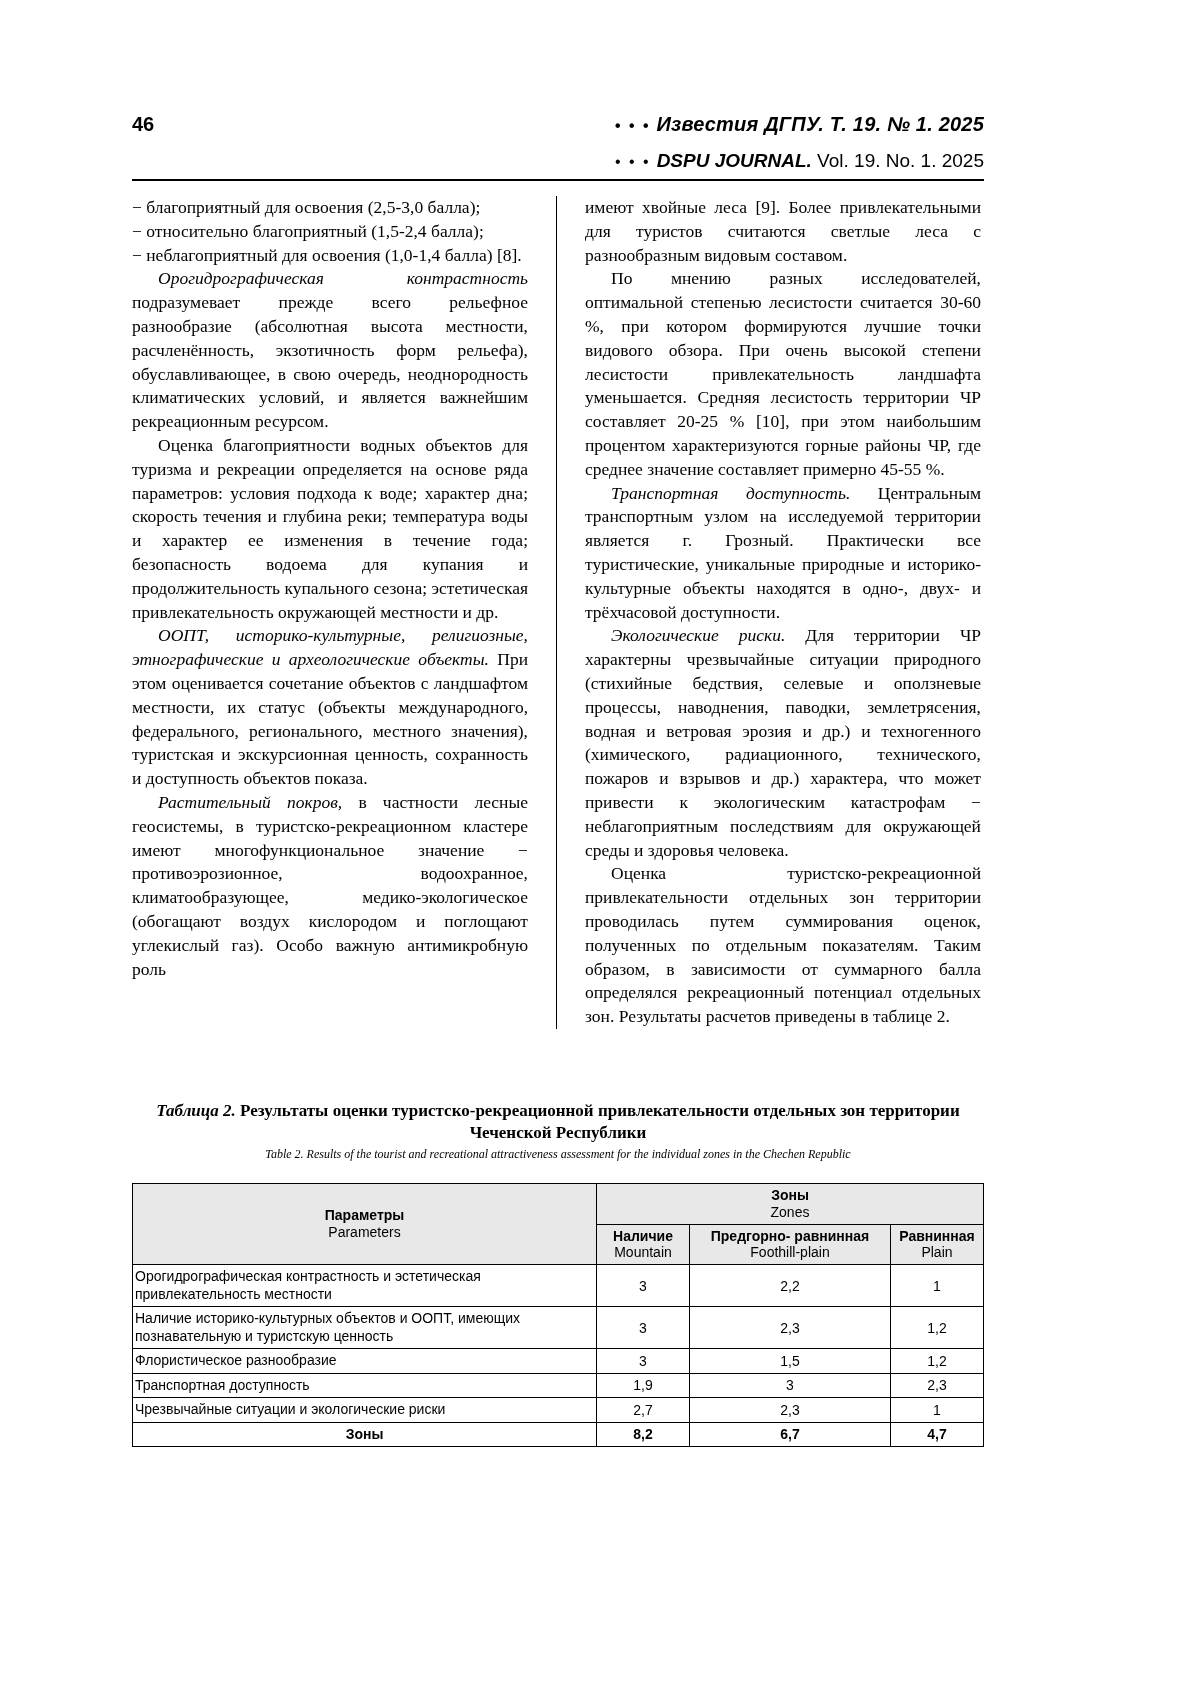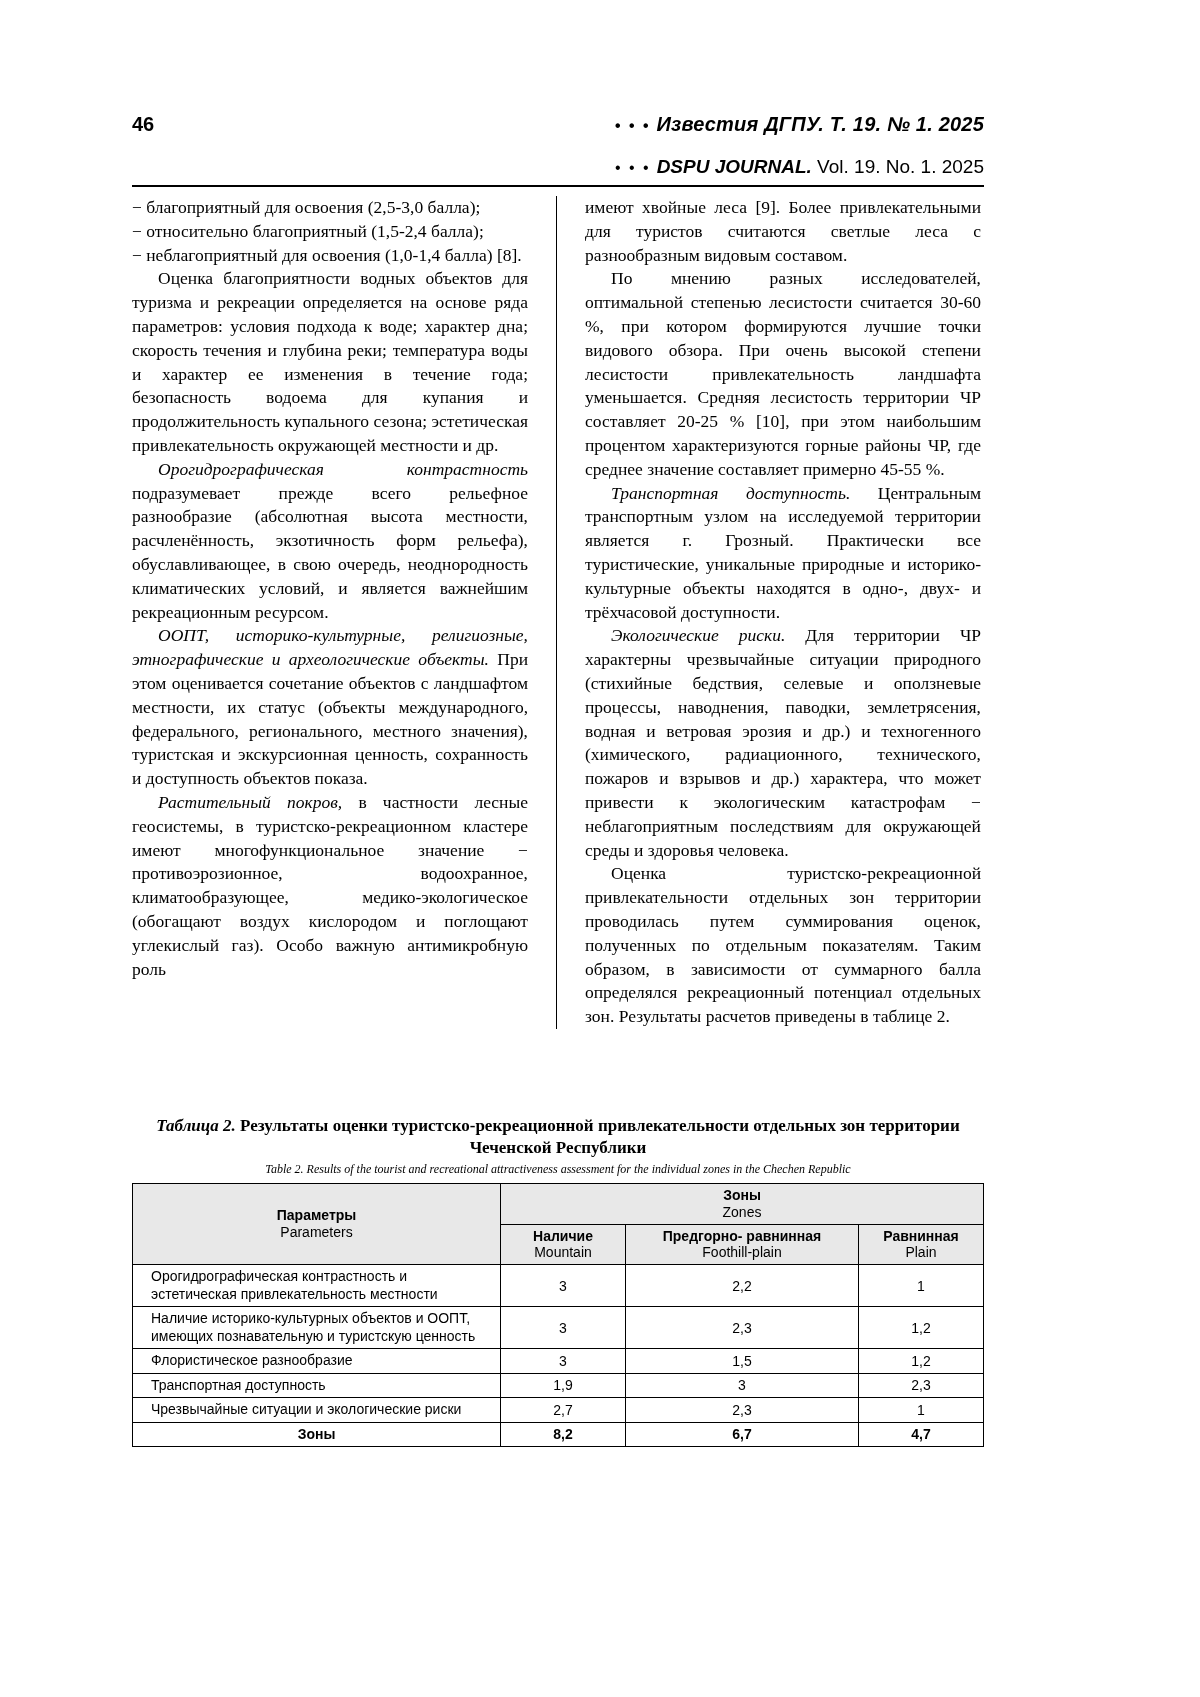--- a/index.html
+++ b/index.html
@@ -49,21 +49,21 @@
   .header-line1 {
     font-family: "Liberation Sans", sans-serif;
     font-style: italic;
     font-weight: bold;
     font-size: 20px;
     letter-spacing: 0.2px;
   }
   .header-line2 {
     font-family: "Liberation Sans", sans-serif;
     font-size: 19px;
-    margin-top: 18px;
+    margin-top: 12px;
   }
   .header-line2 .ital {
     font-style: italic;
     font-weight: bold;
   }
   .dots {
     letter-spacing: 2px;
     font-size: 16px;
     padding-right: 6px;
   }
@@ -110,21 +110,20 @@
     position: absolute;
     left: 132px;
     top: 1100px;
     width: 852px;
     text-align: center;
     font-size: 17px;
     line-height: 1.3;
   }
   .caption-ru {
     font-weight: bold;
-    margin-top: 15px;
   }
   .caption-ru .lbl {
     font-style: italic;
     font-weight: bold;
   }
   .caption-en {
     font-style: italic;
     margin-top: 3px;
     font-size: 12px;
   }
@@ -137,21 +136,21 @@
     width: 852px;
   }
   table.res {
     border-collapse: collapse;
     width: 852px;
     font-family: "Liberation Sans", sans-serif;
     font-size: 14px;
   }
   table.res th, table.res td {
     border: 1px solid #000;
-    padding: 3px 18px;
+    padding: 3px 2px;
     vertical-align: middle;
   }
   table.res thead th {
     background: #e8e8e8;
     text-align: center;
     font-weight: normal;
   }
   .th-main {
     font-weight: bold;
     display: block;
@@ -195,22 +194,22 @@
       </div>
     </div>
   </div>
 
   <div class="columns">
 
     <div class="col left">
       <p class="hang">− благоприятный для освоения (2,5-3,0 балла);</p>
       <p class="hang">− относительно благоприятный (1,5-2,4 балла);</p>
       <p class="hang">− неблагоприятный для освоения (1,0-1,4 балла) [8].</p>
+      <p><span class="ital">Орогидрографическая контрастность</span><span> подразумевает прежде всего рельефное разнообразие (абсолютная высота местности, расчленённость, экзотичность форм рельефа), обуславливающее, в свою очередь, неоднородность климатических условий, и является важнейшим рекреационным ресурсом.</span></p>
       <p>Оценка благоприятности водных объектов для туризма и рекреации определяется на основе ряда параметров: условия подхода к воде; характер дна; скорость течения и глубина реки; температура воды и характер ее изменения в течение года; безопасность водоема для купания и продолжительность купального сезона; эстетическая привлекательность окружающей местности и др.</p>
-      <p><span class="ital">Орогидрографическая контрастность</span><span> подразумевает прежде всего рельефное разнообразие (абсолютная высота местности, расчленённость, экзотичность форм рельефа), обуславливающее, в свою очередь, неоднородность климатических условий, и является важнейшим рекреационным ресурсом.</span></p>
       <p><span class="ital">ООПТ, историко-культурные, религиозные, этнографические и археологические объекты.</span><span> При этом оценивается сочетание объектов с ландшафтом местности, их статус (объекты международного, федерального, регионального, местного значения), туристская и экскурсионная ценность, сохранность и доступность объектов показа.</span></p>
       <p><span class="ital">Растительный покров,</span><span> в частности лесные геосистемы, в туристско-рекреационном кластере имеют многофункциональное значение − противоэрозионное, водоохранное, климатообразующее, медико-экологическое (обогащают воздух кислородом и поглощают углекислый газ). Особо важную антимикробную роль</span></p>
     </div>
 
     <div class="col right">
       <p class="noindent">имеют хвойные леса [9]. Более привлекательными для туристов считаются светлые леса с разнообразным видовым составом.</p>
       <p>По мнению разных исследователей, оптимальной степенью лесистости считается 30-60 %, при котором формируются лучшие точки видового обзора. При очень высокой степени лесистости привлекательность ландшафта уменьшается. Средняя лесистость территории ЧР составляет 20-25 % [10], при этом наибольшим процентом характеризуются горные районы ЧР, где среднее значение составляет примерно 45-55 %.</p>
       <p><span class="ital">Транспортная доступность.</span><span> Центральным транспортным узлом на исследуемой территории является г. Грозный. Практически все туристические, уникальные природные и историко-культурные объекты находятся в одно-, двух- и трёхчасовой доступности.</span></p>
       <p><span class="ital">Экологические риски.</span><span> Для территории ЧР характерны чрезвычайные ситуации природного (стихийные бедствия, селевые и оползневые процессы, наводнения, паводки, землетрясения, водная и ветровая эрозия и др.) и техногенного (химического, радиационного, технического, пожаров и взрывов и др.) характера, что может привести к экологическим катастрофам − неблагоприятным последствиям для окружающей среды и здоровья человека.</span></p>
       <p>Оценка туристско-рекреационной привлекательности отдельных зон территории проводилась путем суммирования оценок, полученных по отдельным показателям. Таким образом, в зависимости от суммарного балла определялся рекреационный потенциал отдельных зон. Результаты расчетов приведены в таблице 2.</p>

